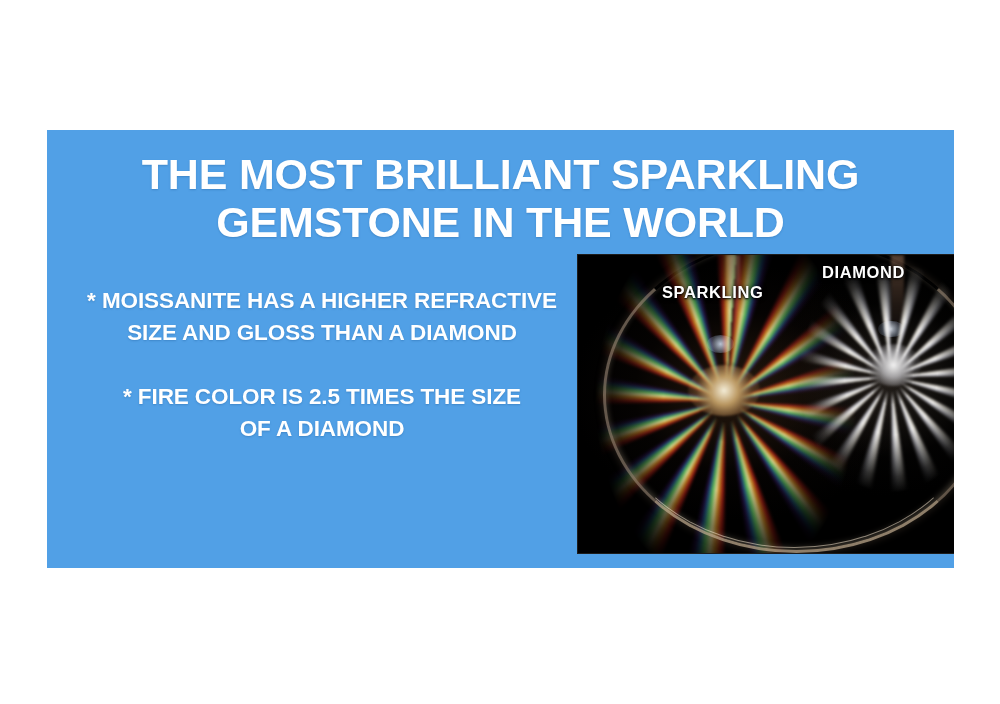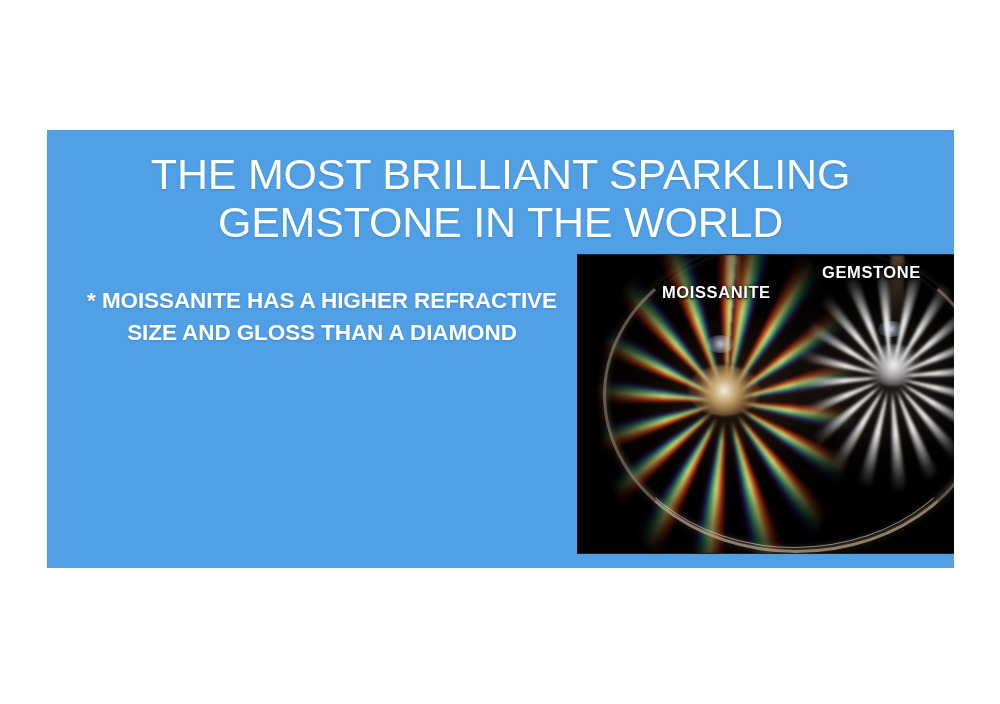--- a/index.html
+++ b/index.html
@@ -28,21 +28,21 @@
 
   
   #slide-title {
     position: absolute;
     left: 0;
     top: 20px;
     width: 907px;
     text-align: center;
     color: #ffffff;
     font-family: "Liberation Sans", sans-serif;
-    font-weight: normal;
+    font-weight: bold;
     font-size: 43px;
     line-height: 48px;
     letter-spacing: -0.2px;
     text-shadow: 0 1px 2px rgba(30,90,150,0.35);
     white-space: pre-line;
   }
 
   
   #body-copy {
     position: absolute;
@@ -242,36 +242,38 @@
 <body>
 
 <div id="slide-panel">
 
   <div id="slide-title">THE MOST BRILLIANT SPARKLING
 GEMSTONE IN THE WORLD</div>
 
   <div id="body-copy">
     <div class="para">* MOISSANITE HAS A HIGHER REFRACTIVE
 SIZE AND GLOSS THAN A DIAMOND</div>
+    <div class="para">* FIRE COLOR IS 2.5 TIMES THE SIZE
+OF A DIAMOND</div>
   </div>
 
   <div id="gem-photo">
     <div class="photo-layer" id="photo-vignette"></div>
 
     <div class="stem" id="stem-moiss"></div>
     <div class="stem" id="stem-diam"></div>
 
     <div class="burst" id="burst-moiss"></div>
     <div class="burst" id="burst-diam"></div>
 
     <div id="ring-arc"></div>
     <div id="ring-arc-hi"></div>
 
     <div class="gem-core" id="gem-core-moiss"></div>
     <div class="gem-core" id="gem-core-diam"></div>
     <div id="setting-moiss"></div>
     <div id="setting-diam"></div>
 
-    <div class="photo-label" id="label-moissanite">MOISSANITE</div>
-    <div class="photo-label" id="label-diamond">GEMSTONE</div>
+    <div class="photo-label" id="label-moissanite">SPARKLING</div>
+    <div class="photo-label" id="label-diamond">DIAMOND</div>
   </div>
 
 </div>
 
 </body></html>

